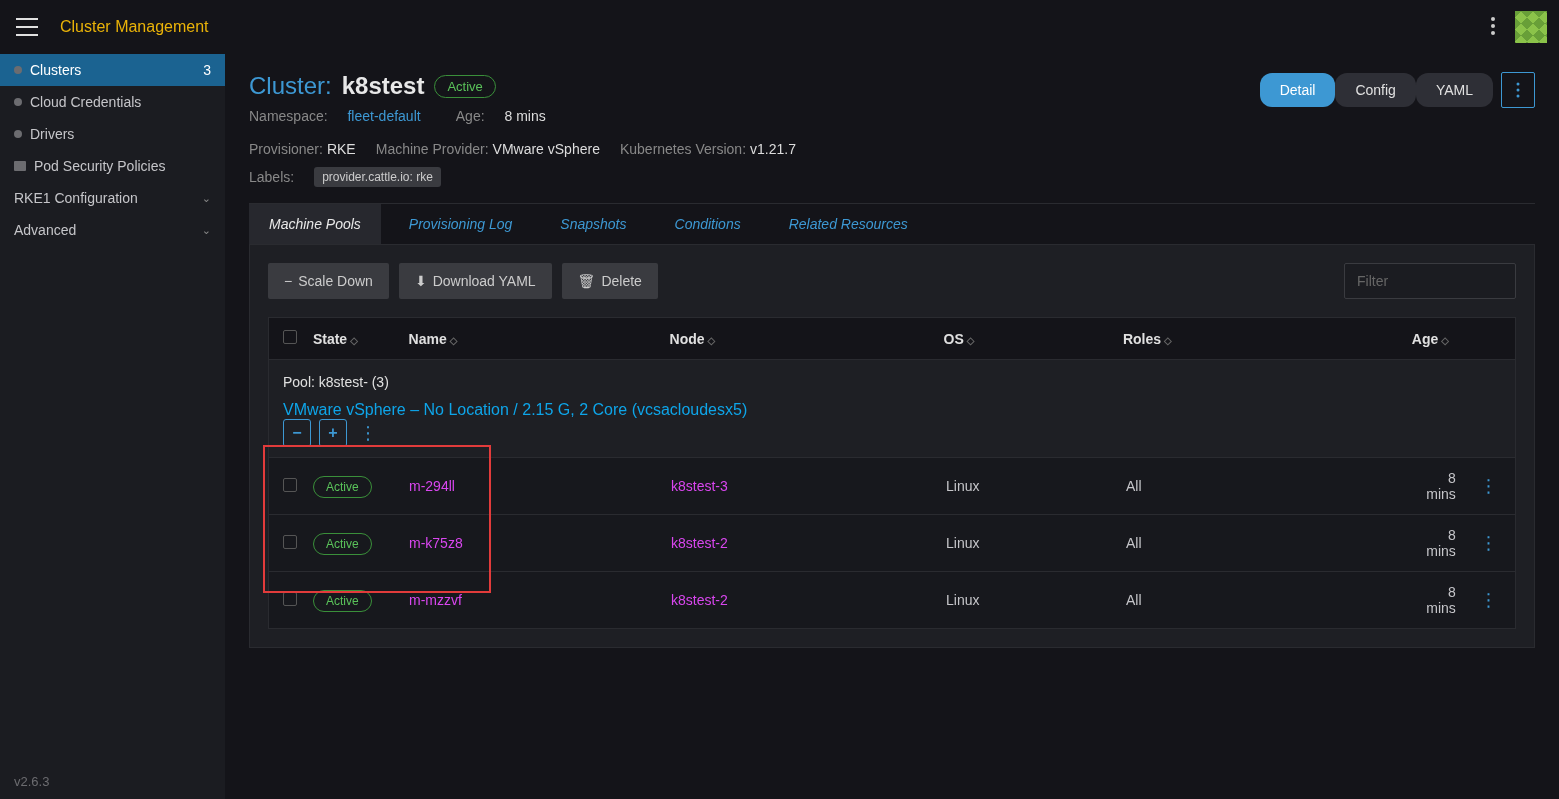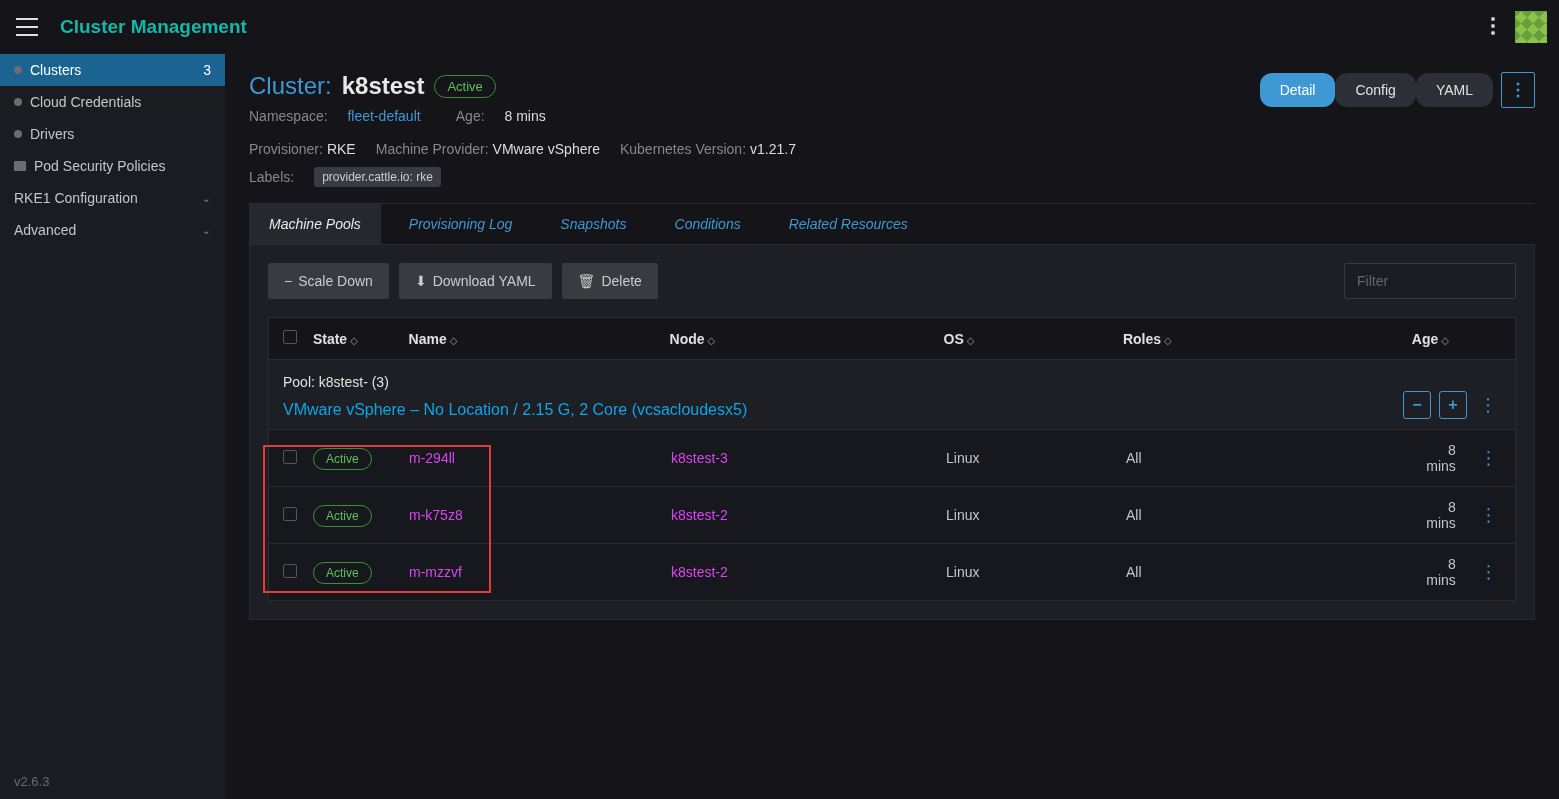--- a/index.html
+++ b/index.html
@@ -16,21 +16,21 @@
   height: 54px;
   background: #141419;
   display: flex;
   align-items: center;
   padding: 0 12px;
   justify-content: space-between;
 }
 .topbar-left { display: flex; align-items: center; gap: 18px; }
 .hamburger { cursor: pointer; padding: 4px; }
 .hamburger svg { display: block; }
-.app-title { color: #14b8a6; font-size: 19px; font-weight: 700; }
+.app-title { color: #eab308; font-size: 16px; font-weight: 400; }
 .topbar-right { display: flex; align-items: center; gap: 14px; }
 .kebab-dots { cursor: pointer; padding: 6px; }
 .logo-block {
   width: 32px; height: 32px;
   background: #8bc34a;
   background-image:
     linear-gradient(45deg, #689f38 25%, transparent 25%),
     linear-gradient(-45deg, #689f38 25%, transparent 25%),
     linear-gradient(45deg, transparent 75%, #689f38 75%),
     linear-gradient(-45deg, transparent 75%, #689f38 75%);
@@ -134,23 +134,24 @@
 .col-chk { width:30px; }
 .col-state { width:96px; }
 .col-name { width:262px; }
 .col-node { width:275px; }
 .col-os { width:180px; }
 .col-roles { width:290px; }
 .col-age { flex:1; text-align:right; padding-right:52px; }
 .sort-ic { font-size:10px; color:#666; margin-left:3px; }
 .pool-header {
   background:#1e1f24; padding:14px 14px 10px 14px;
-  display:flex; justify-content:space-between; align-items:flex-end;
+  display:flex; justify-content:space-between; align-items:flex-start;
   border-top:1px solid #2a2b30;
   position:relative;
+  flex-direction:column;
 }
 .pool-header::after{
   content:"";position:absolute;left:0;right:0;bottom:0;height:0;
 }
 .pool-title { color:#e0e0e0; font-size:14px; }
 .pool-sub { color:#0ea5e9; font-size:16px; margin-top:11px; }
 .pool-actions { display:flex; gap:8px; align-items:center; }
 .sq-btn {
   width:28px;height:28px;border:1px solid #3d98d3;color:#3d98d3;border-radius:3px;
   display:flex;align-items:center;justify-content:center;cursor:pointer;background:transparent;

